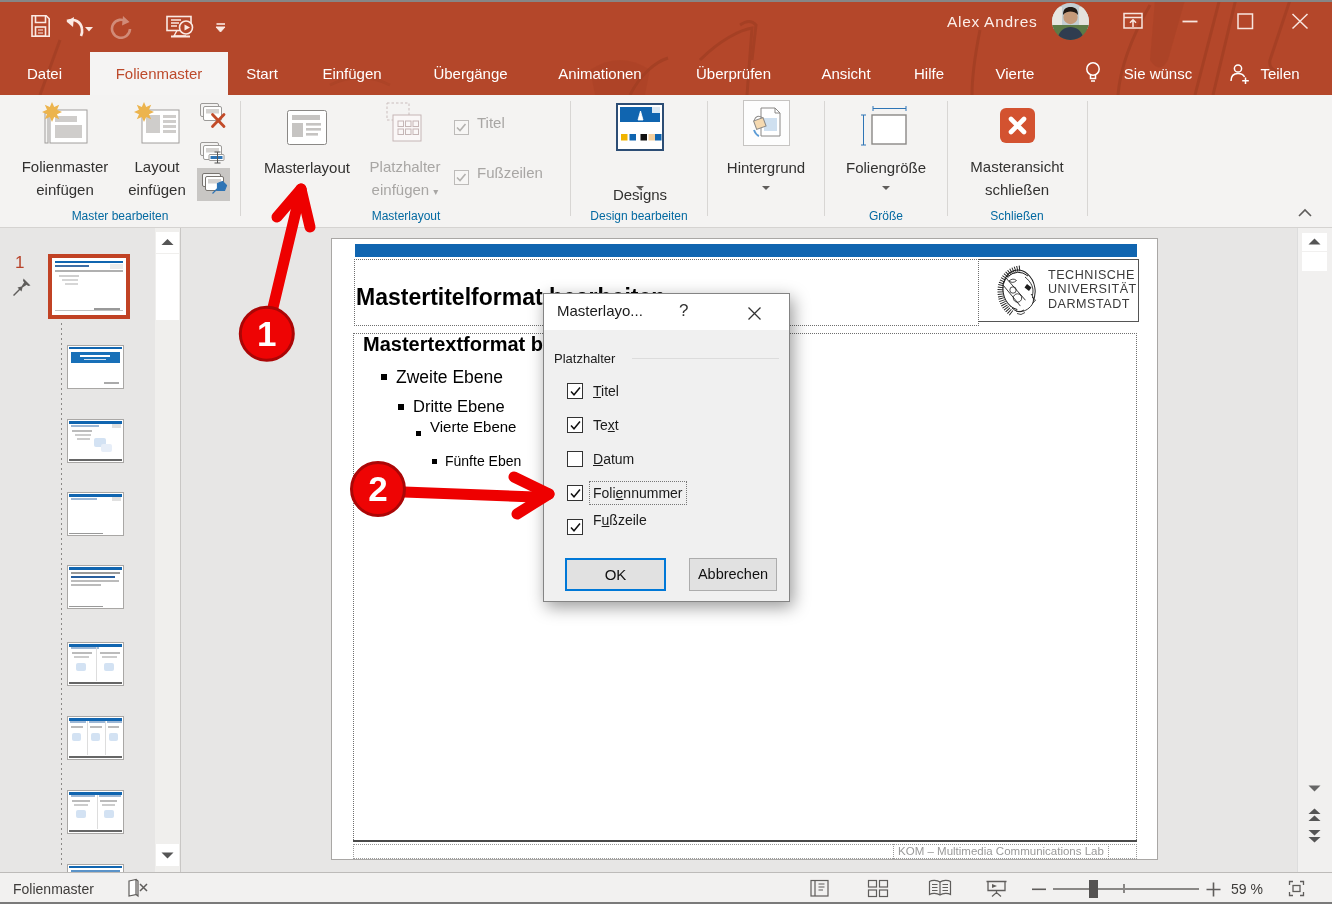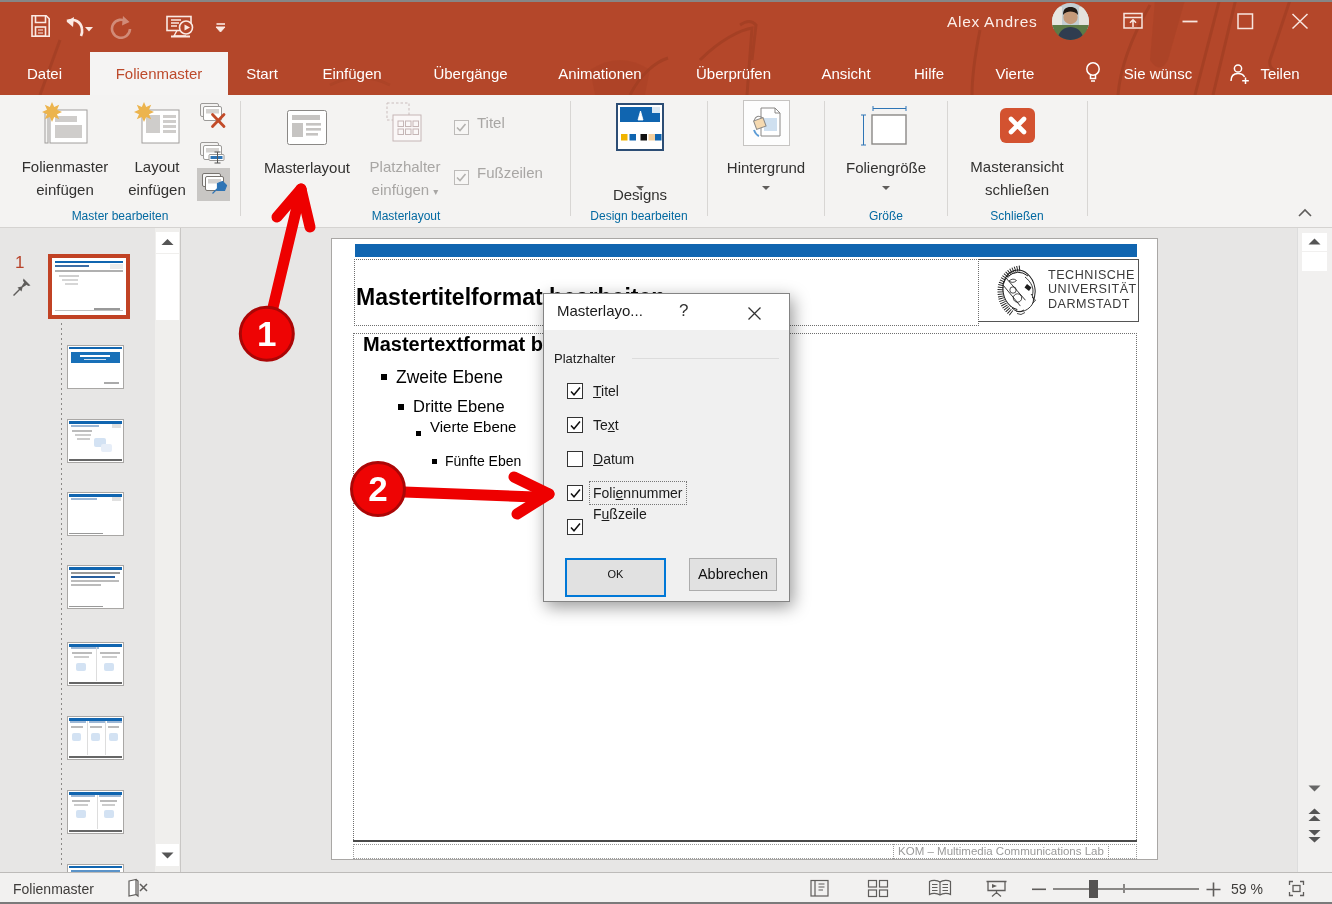--- a/index.html
+++ b/index.html
@@ -500,22 +500,22 @@
     <div class="cb" style="top:191px;"></div>
     <svg class="abs" style="left:25px;top:193px" width="13" height="13" viewBox="0 0 13 13">
         <path d="M2 6.5 L5 9.8 L11 2.5" fill="none" stroke="#111" stroke-width="1.5"></path>
       </svg>
     <div class="cblabel" style="top:191px;">Foli<u>e</u>nnummer</div>
     <div class="abs" style="left:45px;top:187px;width:98px;height:24px;border:1px dotted #777;"></div>
     <div class="cb" style="top:225px;"></div>
     <svg class="abs" style="left:25px;top:227px" width="13" height="13" viewBox="0 0 13 13">
         <path d="M2 6.5 L5 9.8 L11 2.5" fill="none" stroke="#111" stroke-width="1.5"></path>
       </svg>
-    <div class="cblabel" style="top:212px;">F<u>u</u>ßzeile</div>
-    <div class="abs" style="left:21px;top:264px;width:101px;height:39px;background:#e1e1e1;border:2px solid #0078d7;font-size:11px;color:#111;text-align:center;line-height:29px;">OK</div>
+    <div class="cblabel" style="top:218px;">F<u>u</u>ßzeile</div>
+    <div class="abs" style="left:21px;top:264px;width:101px;height:33px;background:#e1e1e1;border:2px solid #0078d7;font-size:15px;color:#111;text-align:center;line-height:29px;">OK</div>
     <div class="abs" style="left:145px;top:264px;width:88px;height:33px;background:#e1e1e1;border:1px solid #acacac;font-size:14.5px;color:#111;text-align:center;line-height:31px;">Abbrechen</div>
   </div>
 </div>
 <div class="abs" id="statusbar">
   <div class="abs" style="left:13px;top:8px;font-size:14px;color:#3e3c3a;">Folienmaster</div>
   <svg class="abs" style="left:127px;top:5px" width="23" height="20" viewBox="0 0 23 20">
     <g fill="none" stroke="#5f5d5b" stroke-width="1.2">
       <path d="M2 3 L9 1.5 V16.5 L2 18 Z" fill="#fff"></path>
       <path d="M9 1.5 L11 3 V18 L9 16.5"></path>
       <path d="M13 6 L20 13 M20 6 L13 13" stroke-width="1.5"></path>

